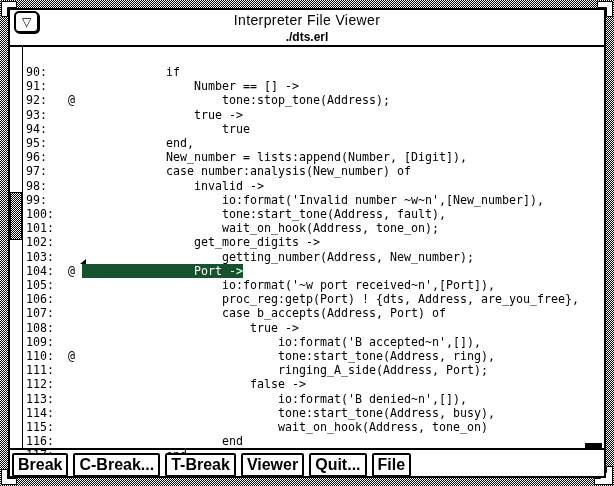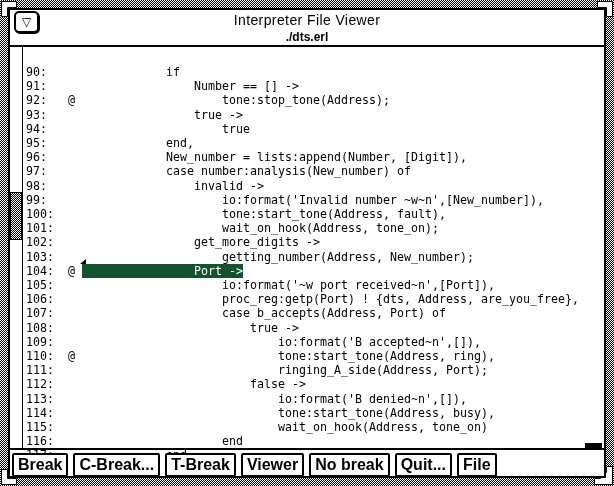--- a/index.html
+++ b/index.html
@@ -128,19 +128,18 @@
     <div class="caret-mark"></div>
 
     <div class="bottom-sep"></div>
     <div class="hmark"></div>
 
     <div class="toolbar" id="toolbar">
         <button class="tbtn">Break</button>
         <button class="tbtn">C-Break...</button>
         <button class="tbtn">T-Break</button>
         <button class="tbtn">Viewer</button>
-        <button class="tbtn">No break</button>
         <button class="tbtn">Quit...</button>
         <button class="tbtn">File</button>
       </div>
 
   </div>
 </div>
 
 </body></html>

